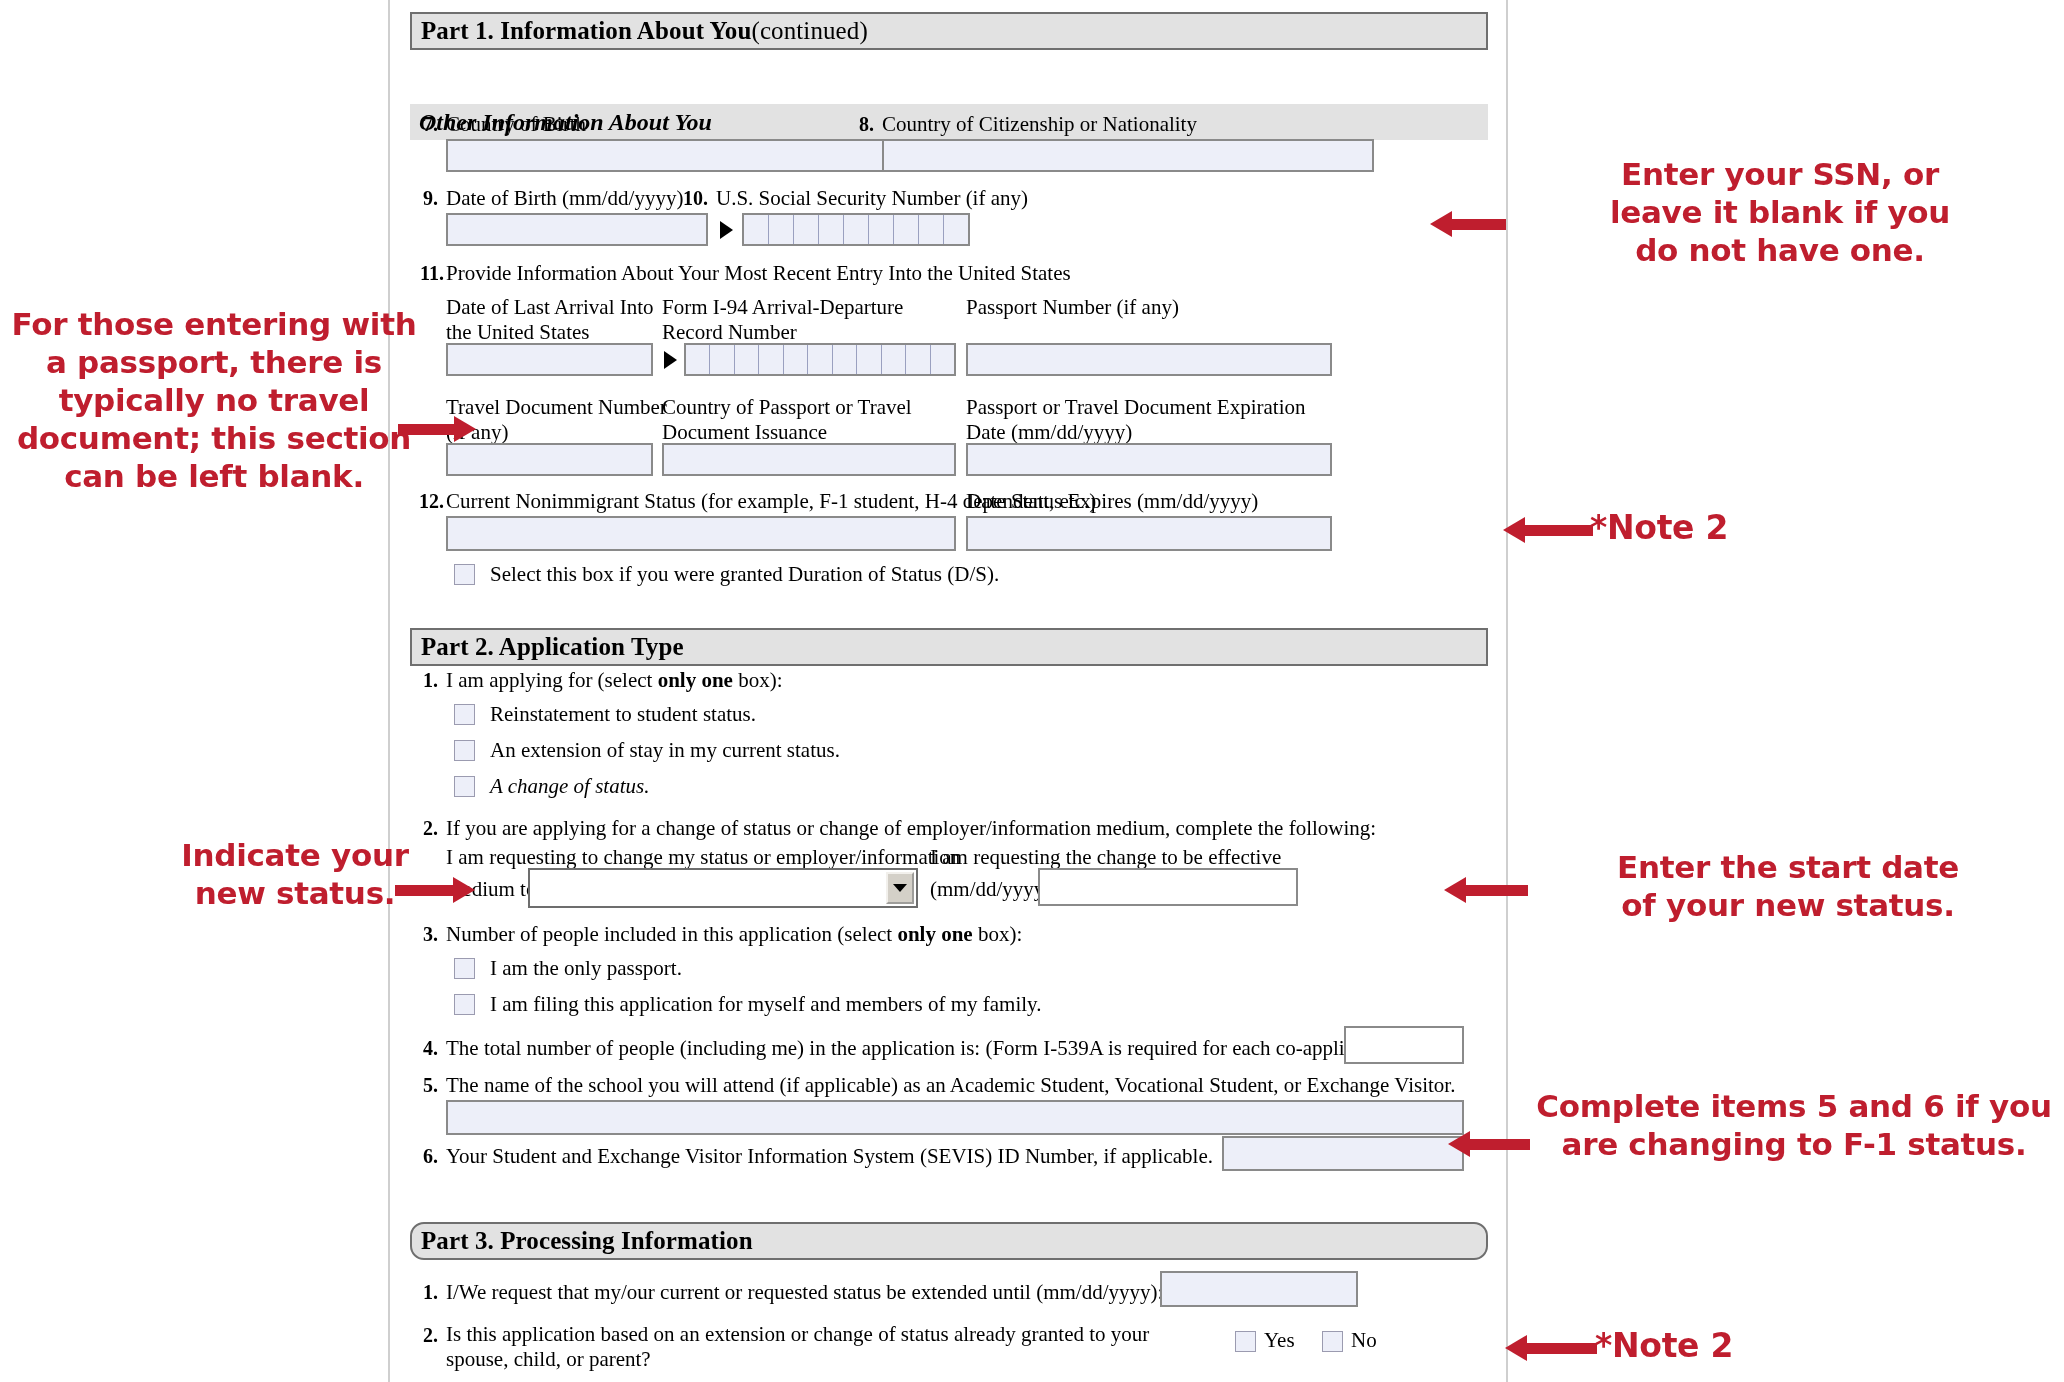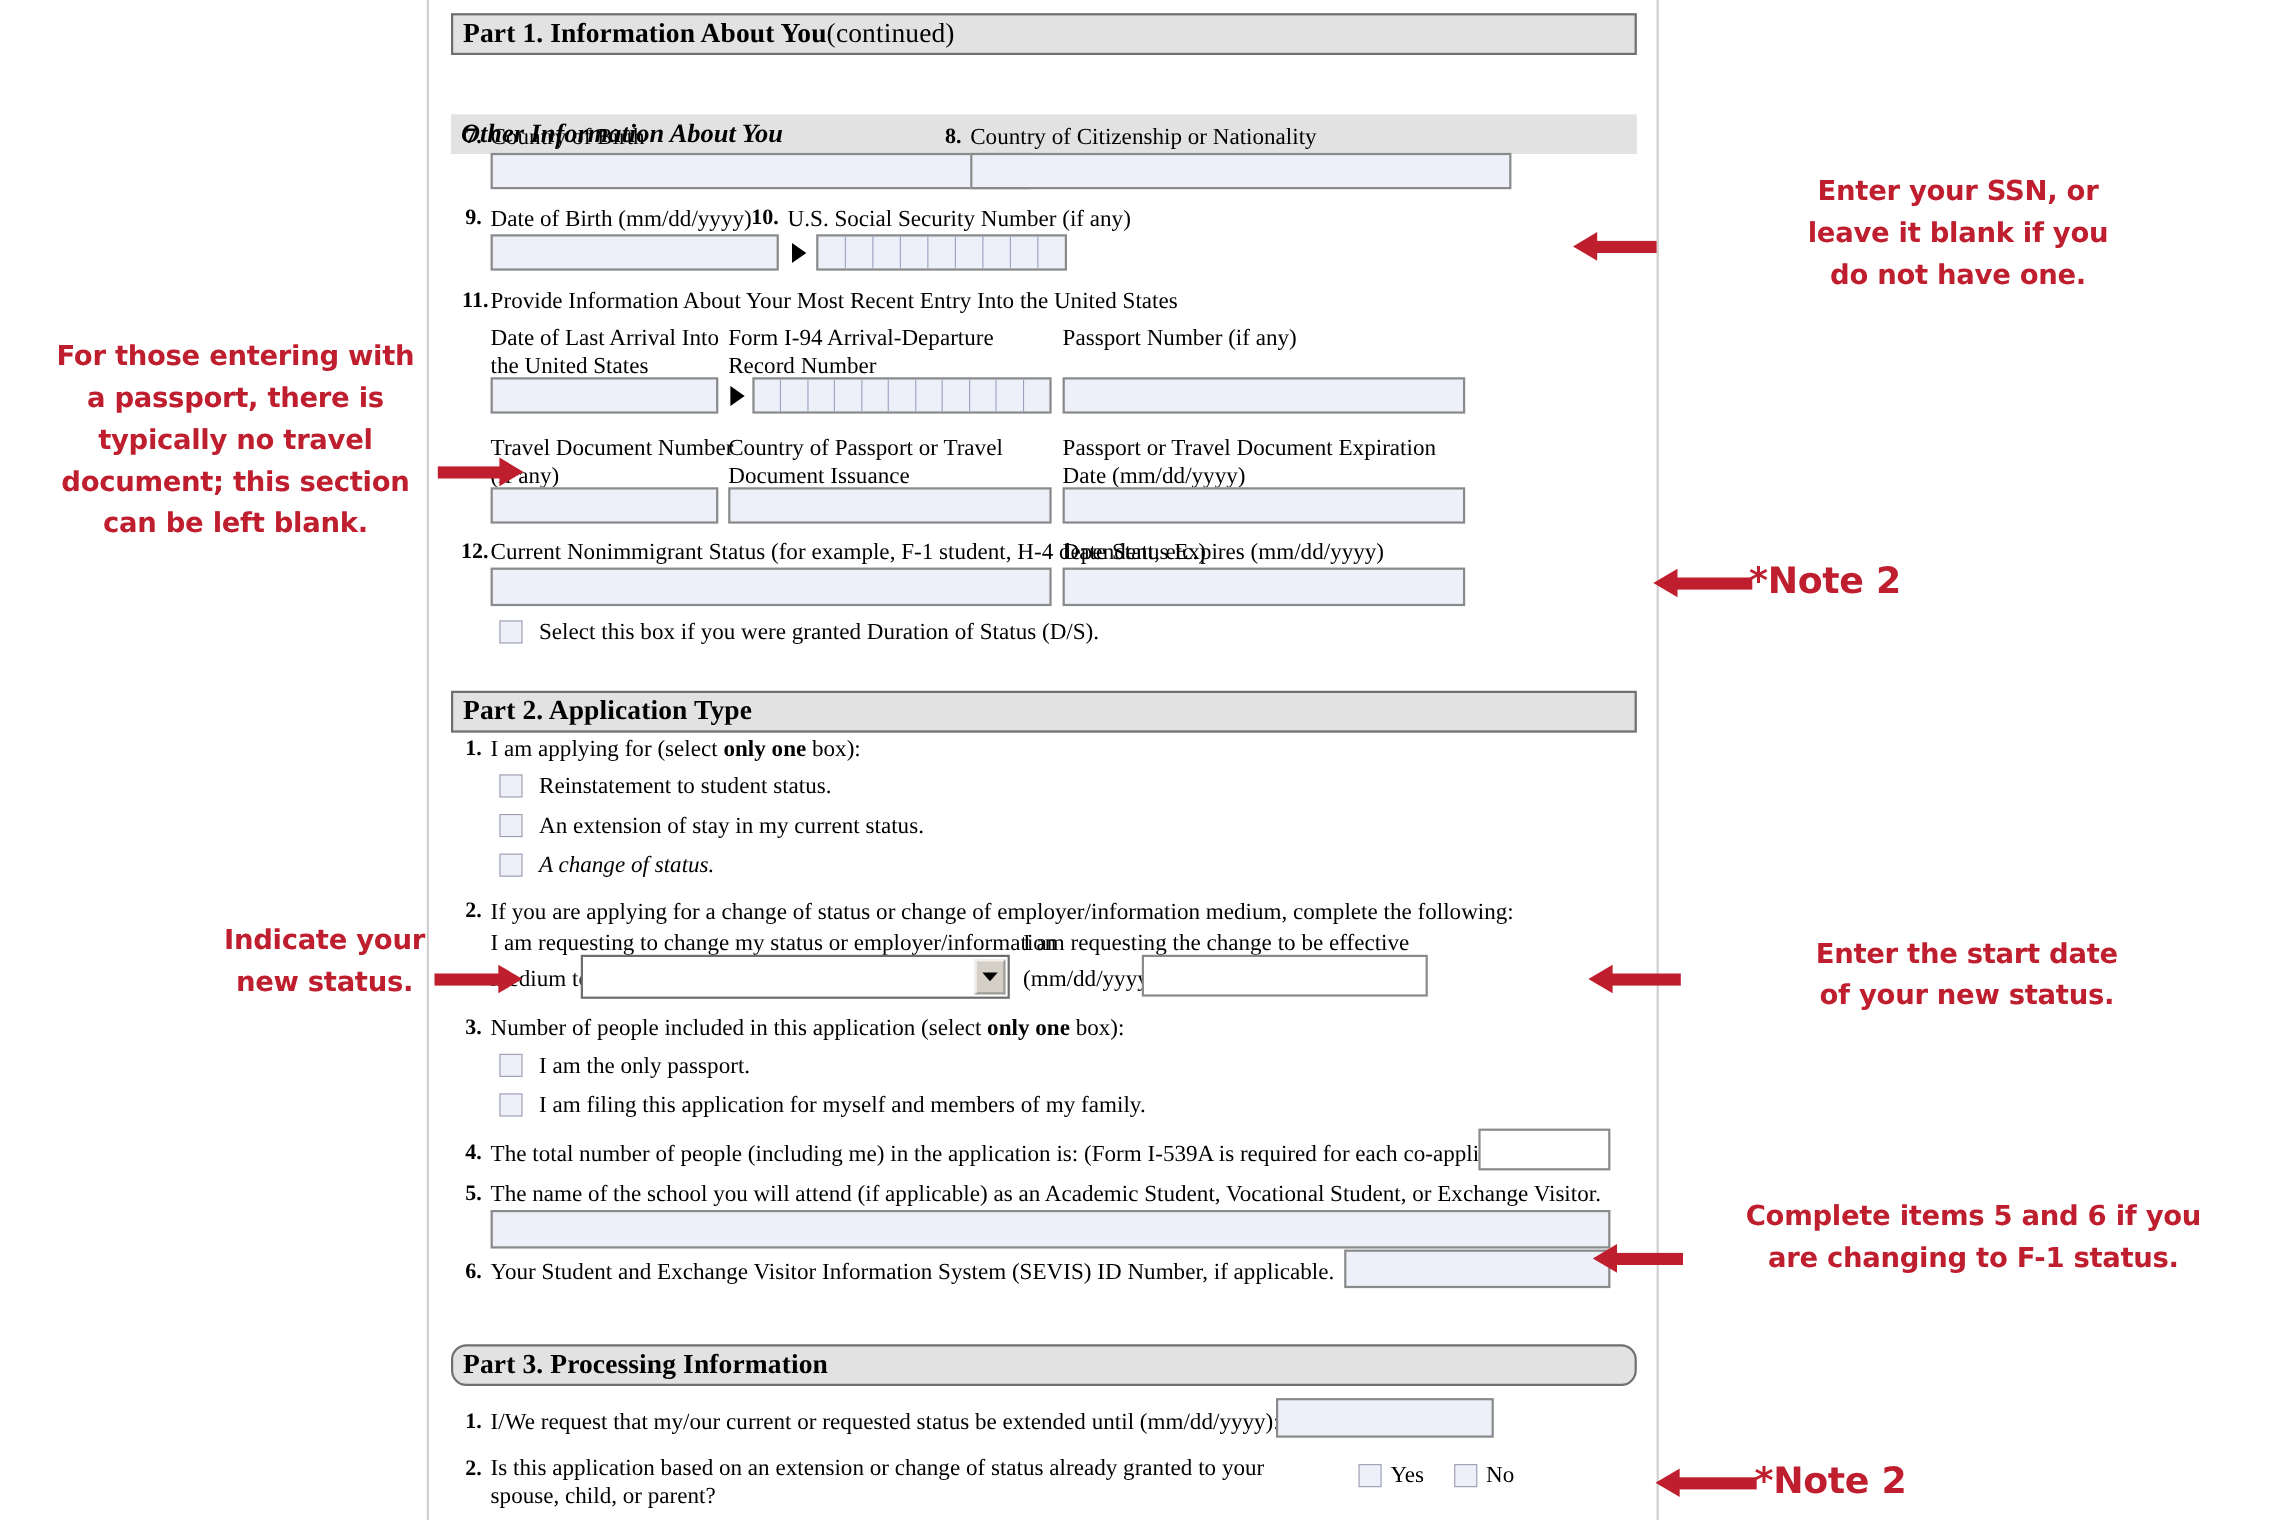--- a/index.html
+++ b/index.html
@@ -136,21 +136,21 @@
     border-right: 7px solid transparent;
     border-top: 8px solid #000;
   }
 
   
   .note {
     position: absolute;
     color: #bf1e2e;
     font-family: "DejaVu Sans", sans-serif;
     font-weight: bold;
-    font-size: 25px;
+    font-size: 31px;
     line-height: 38px;
     letter-spacing: -0.3px;
   }
   .note.big { font-size: 33px; line-height: 40px; }
   .note.ctr { text-align: center; }
 
   .arrow {
     position: absolute;
     height: 26px;
   }

